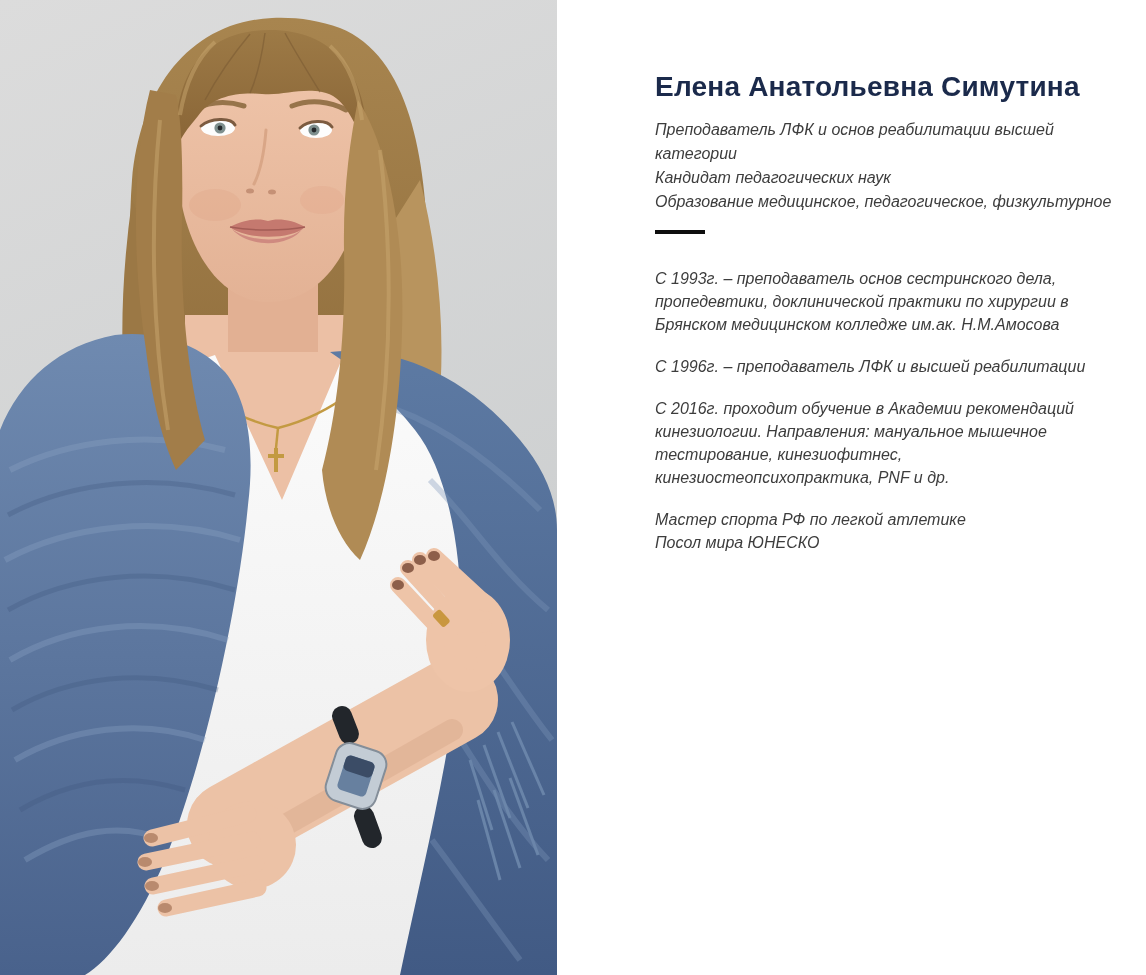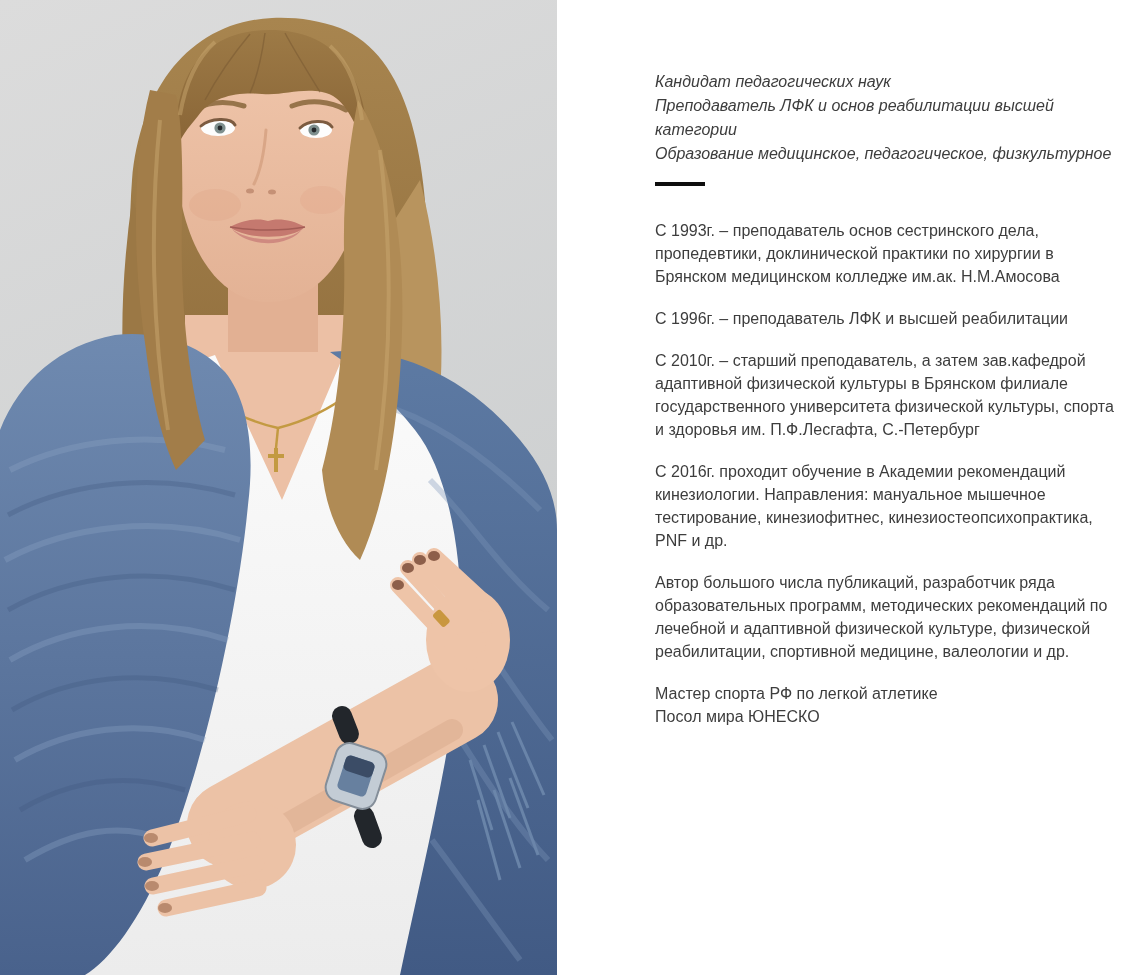--- a/index.html
+++ b/index.html
@@ -37,20 +37,21 @@
   }
   .divider {
     width: 50px; height: 4px;
     background: #0e0e0e;
     margin: 16px 0 0 0;
   }
   .bio { margin-top: 33px; }
   .bio-p {
     margin: 0 0 19px 0;
     width: 462px;
+    font-style: italic;
     font-size: 16px;
     line-height: 23px;
     color: #3d3d3d;
     white-space: pre-line;
   }
 </style>
 </head>
 <body>
 
 <div class="page">
@@ -254,33 +255,32 @@
         <g stroke="#7c5c34" stroke-width="1.5" fill="none" opacity="0.6">
           <path d="M250,34 C235,52 220,72 205,100"></path>
           <path d="M285,33 C295,52 308,72 320,92"></path>
           <path d="M265,33 C262,55 258,75 250,93"></path>
         </g>
       </g>
     </svg>
   </figure>
 
   <main class="content-pane">
+    <h1 class="profile-name">Елена Анатольевна Симутина</h1>
 
     <div class="credentials">
+        <div class="credential">Преподаватель ЛФК и основ реабилитации высшей категории</div>
         <div class="credential">Кандидат педагогических наук</div>
-        <div class="credential">Преподаватель ЛФК и основ реабилитации высшей категории</div>
         <div class="credential">Образование медицинское, педагогическое, физкультурное</div>
       </div>
 
     <div class="divider"></div>
 
     <div class="bio">
         <p class="bio-p">С 1993г. – преподаватель основ сестринского дела, пропедевтики, доклинической практики по хирургии в Брянском медицинском колледже им.ак. Н.М.Амосова</p>
         <p class="bio-p">С 1996г. – преподаватель ЛФК и высшей реабилитации</p>
-        <p class="bio-p">С 2010г. – старший преподаватель, а затем зав.кафедрой адаптивной физической культуры в Брянском филиале государственного университета физической культуры, спорта и здоровья им. П.Ф.Лесгафта, С.-Петербург</p>
         <p class="bio-p">С 2016г. проходит обучение в Академии рекомендаций кинезиологии. Направления: мануальное мышечное тестирование, кинезиофитнес, кинезиостеопсихопрактика, PNF и др.</p>
-        <p class="bio-p">Автор большого числа публикаций, разработчик ряда образовательных программ, методических рекомендаций по лечебной и адаптивной физической культуре, физической реабилитации, спортивной медицине, валеологии и др.</p>
         <p class="bio-p">Мастер спорта РФ по легкой атлетике
 Посол мира ЮНЕСКО</p>
       </div>
   </main>
 
 </div>
 
 </body></html>

